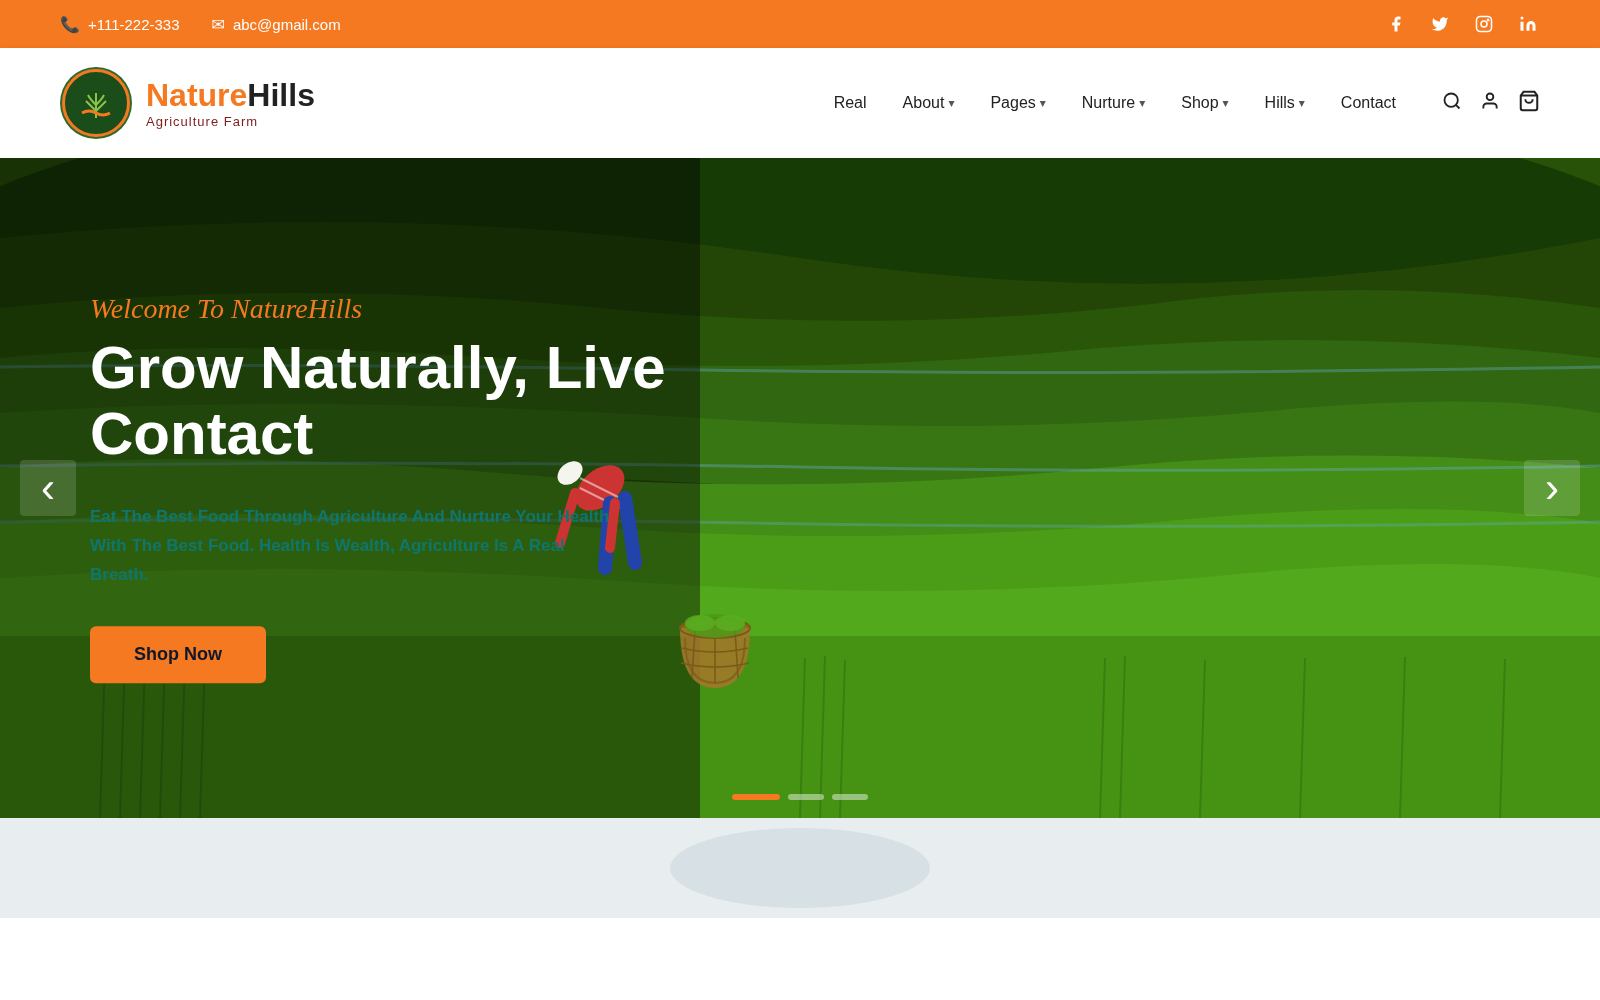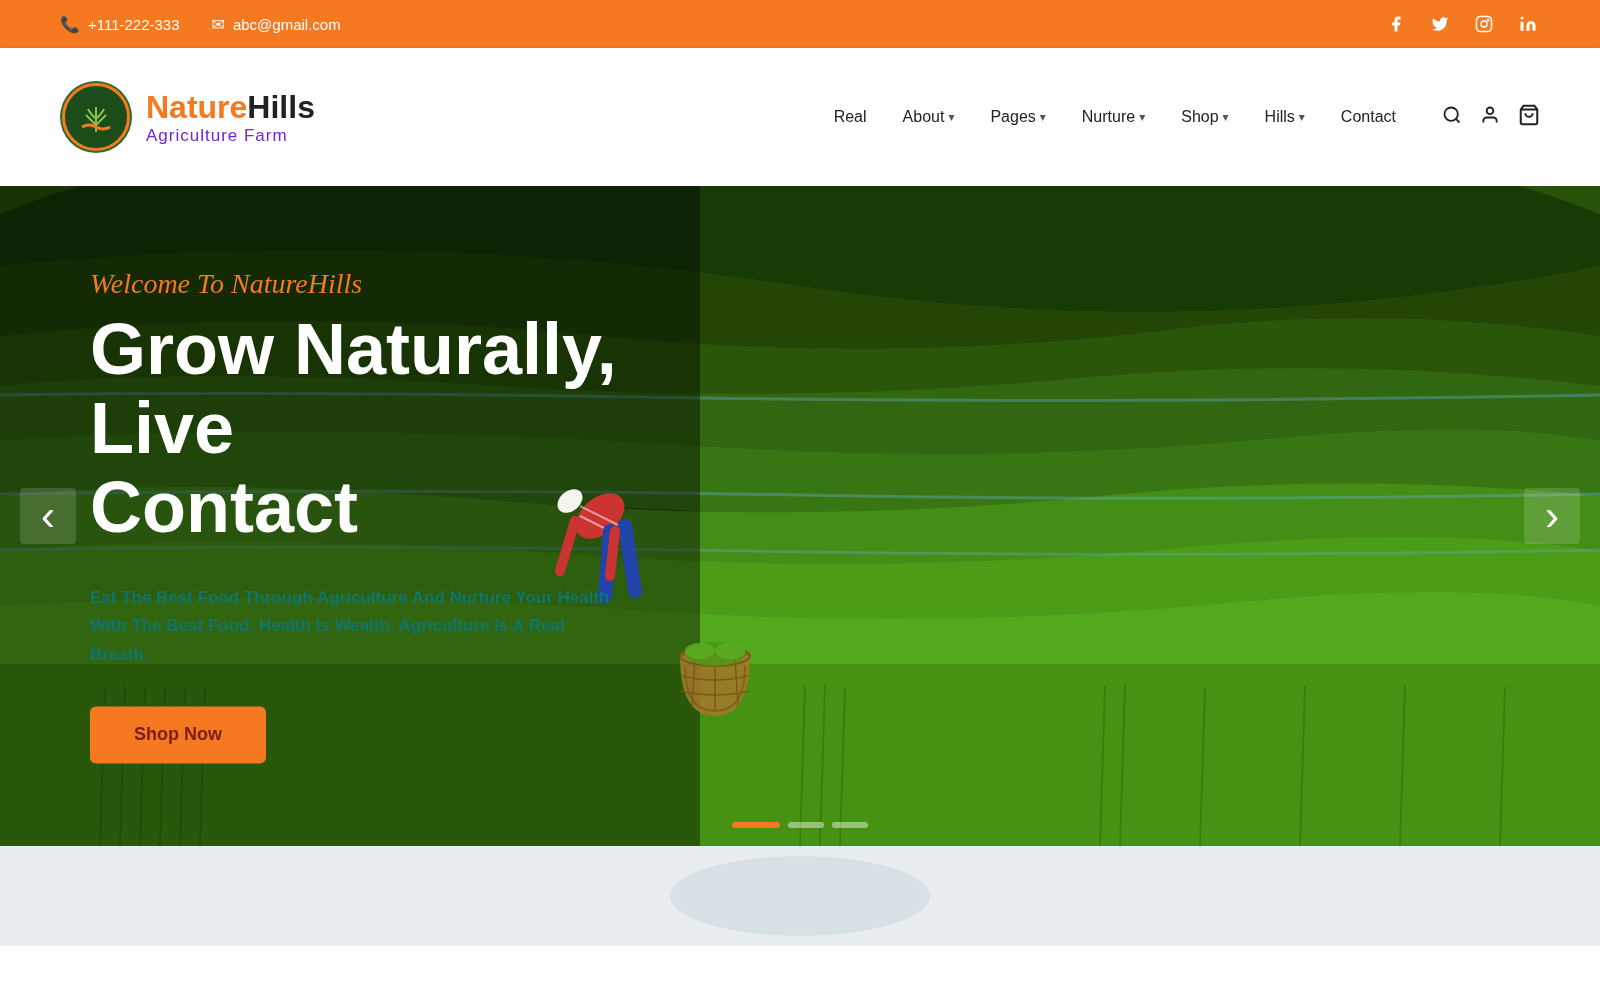--- a/index.html
+++ b/index.html
@@ -42,21 +42,21 @@
       justify-content: center;
     }
 
     
     .header {
       background: white;
       display: flex;
       align-items: center;
       justify-content: space-between;
       padding: 0 60px;
-      height: 138px;
+      height: 110px;
       box-shadow: 0 2px 8px rgba(0,0,0,0.08);
     }
     .logo-area {
       display: flex;
       align-items: center;
       gap: 14px;
     }
     .logo-circle {
       width: 72px;
       height: 72px;
@@ -75,21 +75,21 @@
       border: 3px solid #F47920;
       display: flex;
       align-items: center;
       justify-content: center;
       background: #1a4d1a;
     }
     .logo-text-area { display: flex; flex-direction: column; }
     .logo-name { font-size: 32px; font-weight: bold; }
     .logo-name-nature { color: #F47920; }
     .logo-name-hills { color: #222; }
-    .logo-sub { font-size: 17px; color: #6d28d9; letter-spacing: 1px; }
+    .logo-sub { font-size: 13px; color: #7f1d1d; letter-spacing: 1px; }
 
     .nav {
       display: flex;
       align-items: center;
       gap: 36px;
     }
     .nav-item {
       font-size: 16px;
       color: #222;
       cursor: pointer;
@@ -135,37 +135,37 @@
       max-width: 580px;
     }
     .hero-welcome {
       font-size: 28px;
       color: #F47920;
       font-style: italic;
       font-family: Georgia, serif;
       margin-bottom: 10px;
     }
     .hero-title {
-      font-size: 72px;
+      font-size: 60px;
       font-weight: 900;
       color: white;
       line-height: 1.1;
       margin-bottom: 36px;
     }
     .hero-desc {
       font-size: 17px;
       color: #0f766e;
       line-height: 1.7;
       margin-bottom: 36px;
       max-width: 520px;
       font-weight: bold;
     }
     .hero-btn {
       background: #F47920;
-      color: #7f1d1d;
+      color: #0f172a;
       border: none;
       padding: 18px 44px;
       font-size: 18px;
       font-weight: bold;
       border-radius: 6px;
       cursor: pointer;
     }
 
     .hero-arrow {
       position: absolute;

